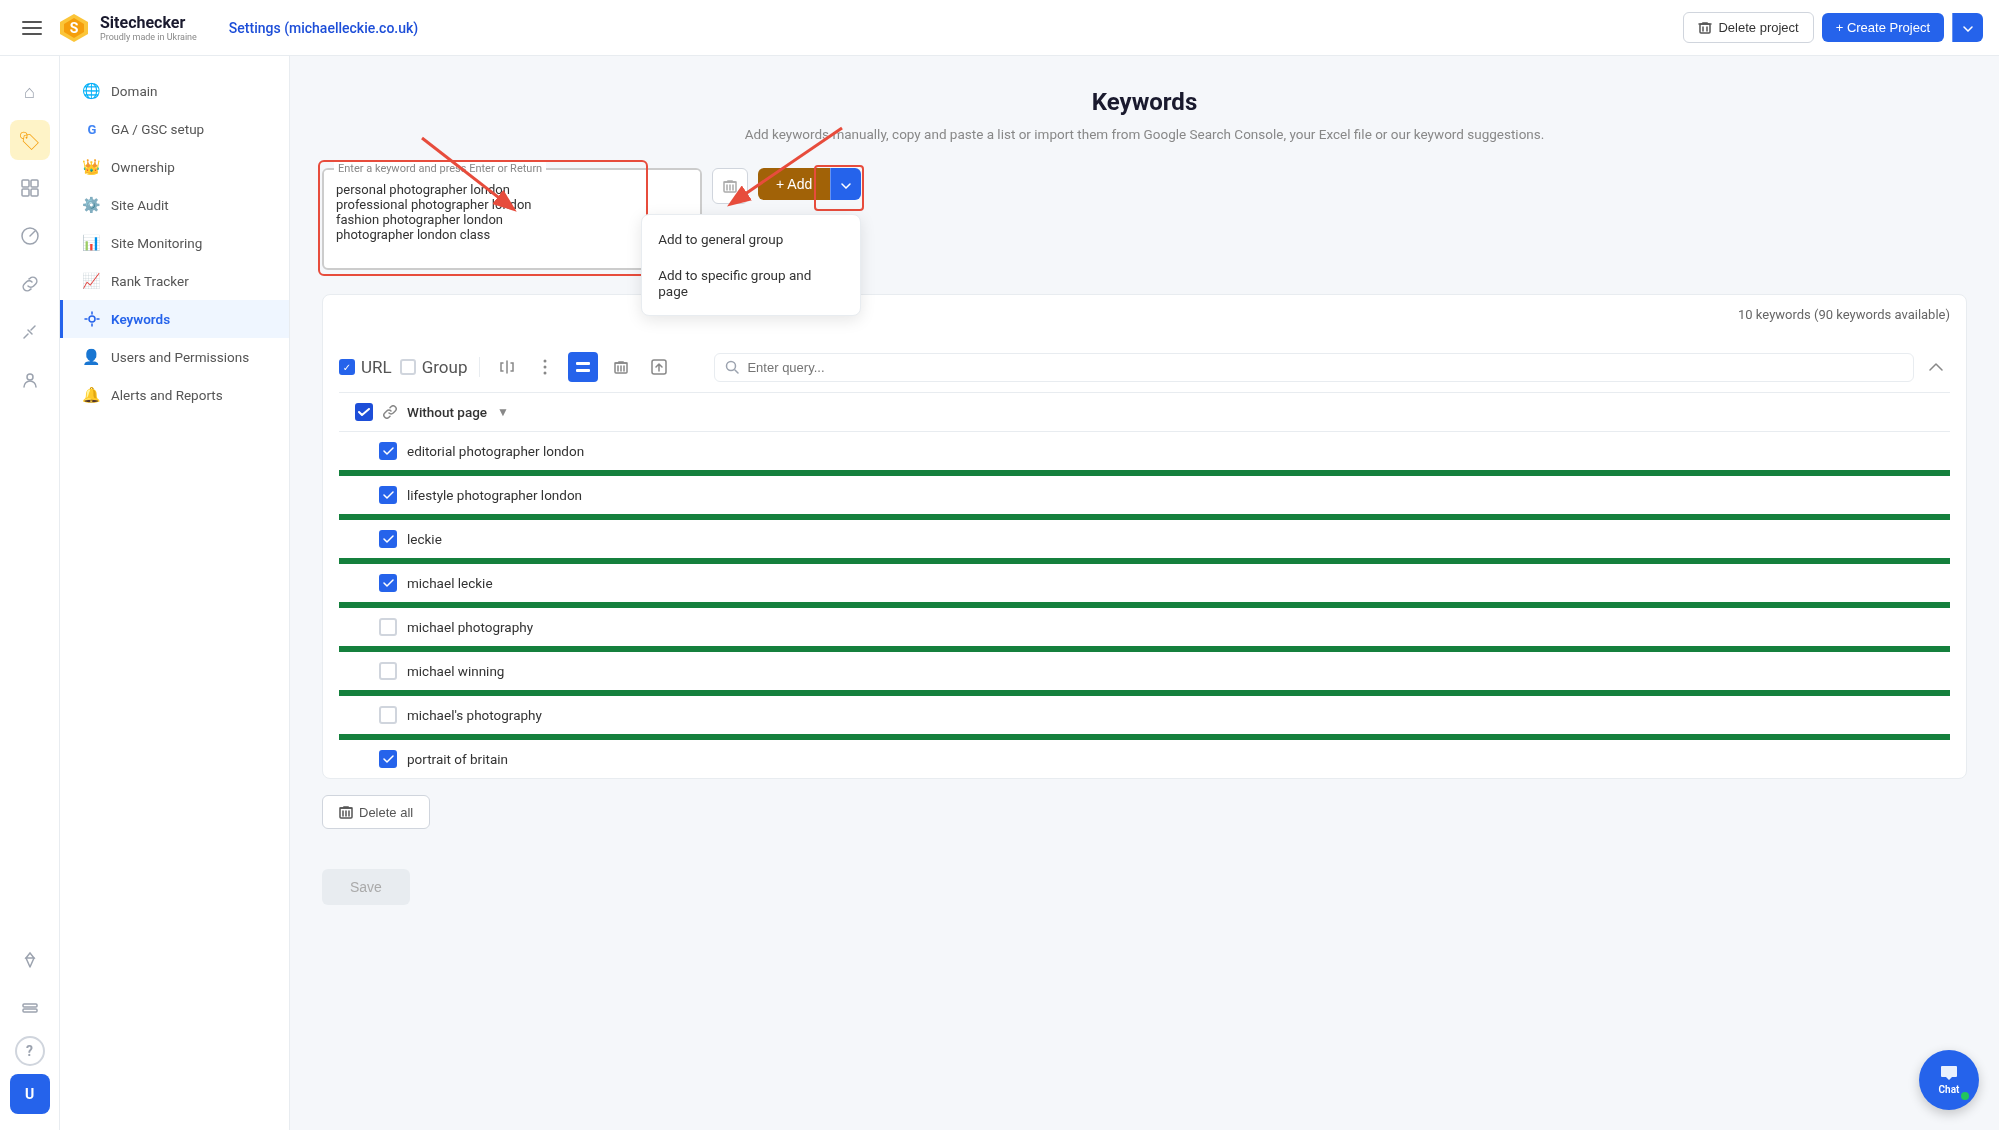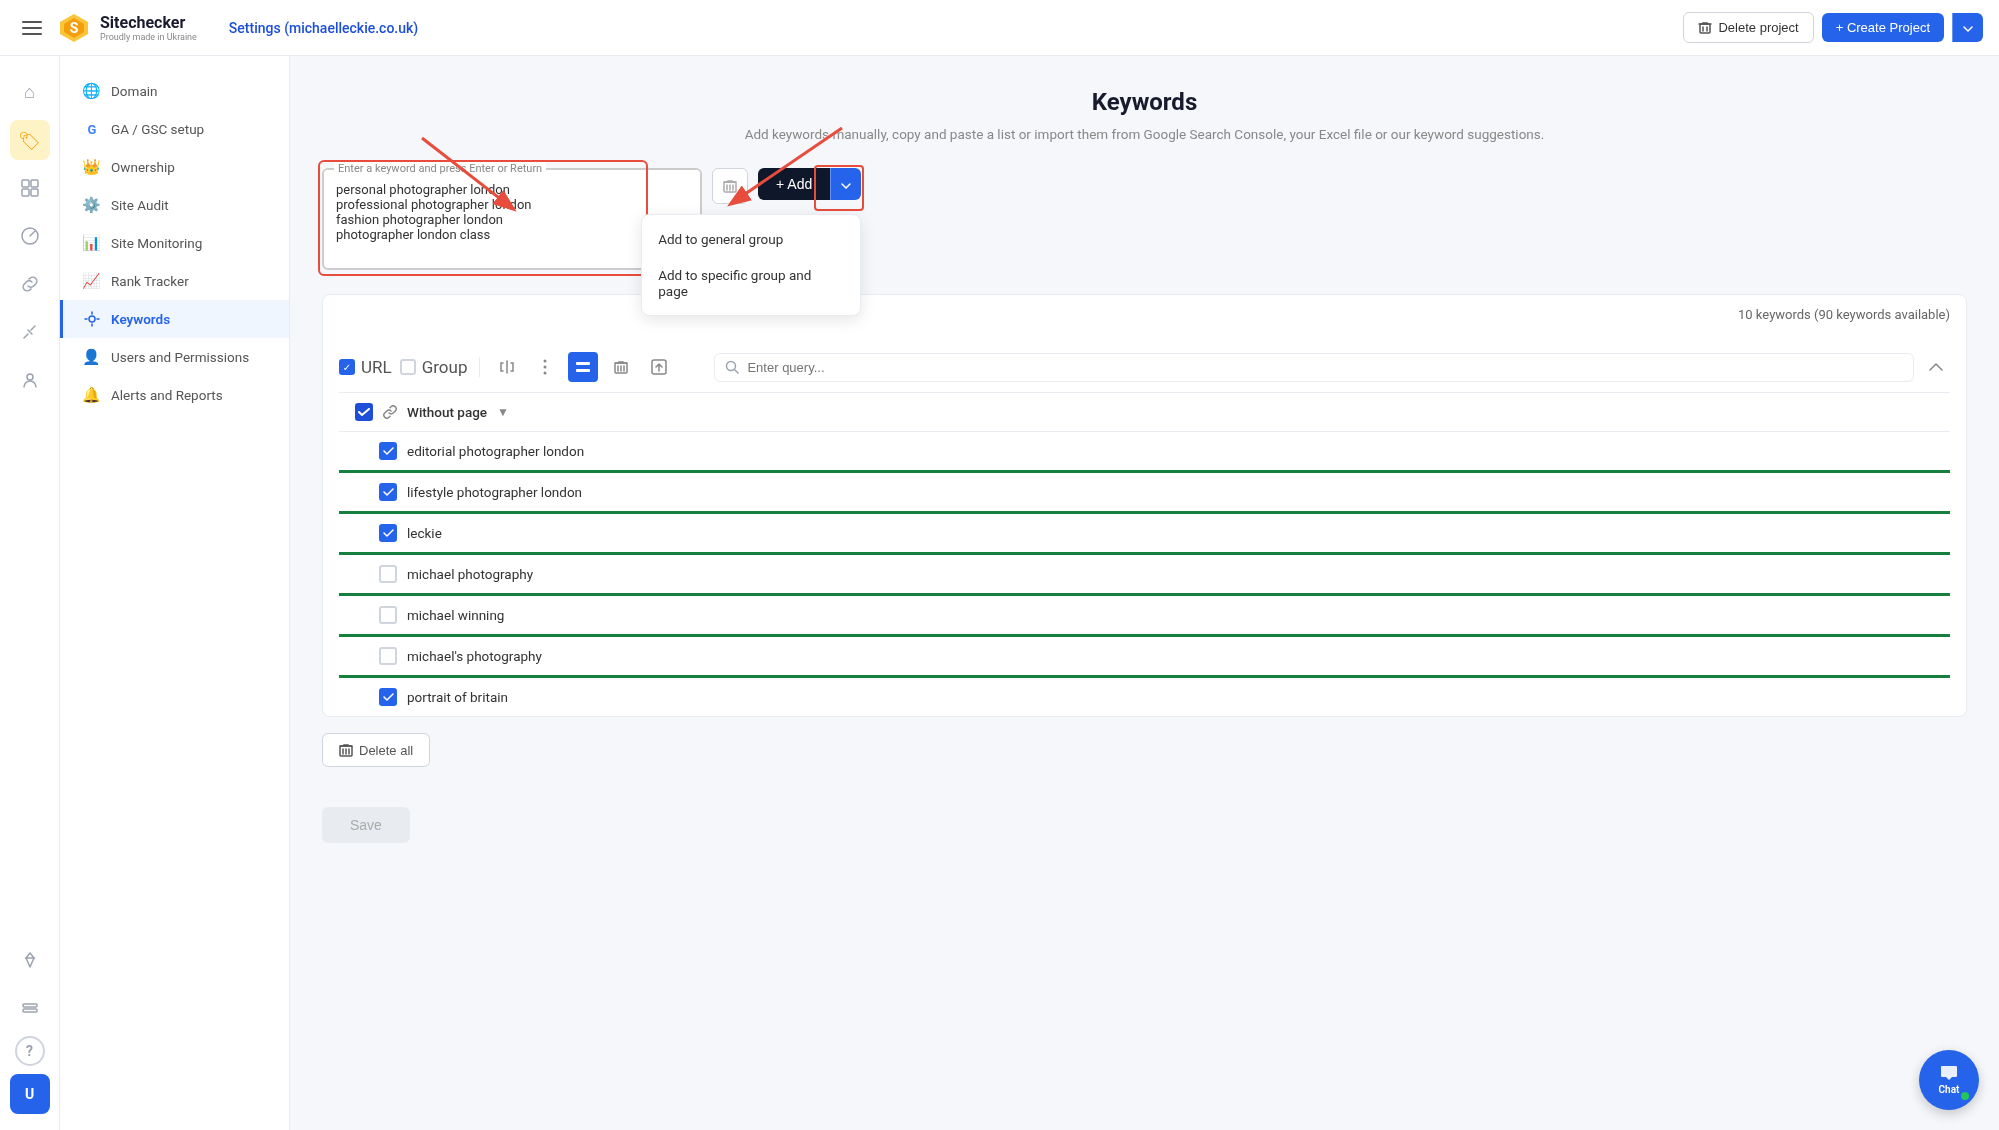--- a/index.html
+++ b/index.html
@@ -98,21 +98,21 @@
       width: 100%; height: 95px; border: none; outline: none;
       padding: 12px; font-size: 13px; color: #333; resize: none;
       border-radius: 4px; font-family: inherit;
     }
     .delete-icon-btn {
       width: 36px; height: 36px; display: flex; align-items: center; justify-content: center;
       border: 1px solid #d0d5dd; border-radius: 6px; cursor: pointer; background: #fff; color: #999;
     }
     .add-btn-wrapper { display: flex; }
     .add-btn {
-      background: #0f172a; color: #fff; border: none;
+      background: #a16207; color: #fff; border: none;
       padding: 8px 18px; border-radius: 6px 0 0 6px; cursor: pointer; font-size: 14px; font-weight: 500;
       display: flex; align-items: center; gap: 6px;
     }
     .add-btn-dropdown {
       background: #2563eb; color: #fff; border: none; border-left: 1px solid rgba(255,255,255,0.4);
       padding: 8px 10px; border-radius: 0 6px 6px 0; cursor: pointer;
       border: 2px solid #e74c3c;
     }
 
     
@@ -151,21 +151,21 @@
     .search-input { border: none; outline: none; flex: 1; font-size: 13px; color: #333; }
     .collapse-btn { width: 28px; height: 28px; display: flex; align-items: center; justify-content: center; cursor: pointer; color: #888; }
     .table-group-header {
       display: flex; align-items: center; gap: 10px;
       padding: 10px 16px; background: #fff; border-bottom: 1px solid #e8ecf0; cursor: pointer;
     }
     .without-page-text { font-size: 13.5px; color: #333; font-weight: 500; }
     .chevron-down { font-size: 12px; color: #888; }
     .table-row {
       display: flex; align-items: center; gap: 10px;
-      padding: 10px 16px 10px 40px; border-bottom: 3px solid #15803d;
+      padding: 10px 16px 10px 40px; border-bottom: 6px solid #15803d;
       background: #fff;
     }
     .table-row:last-child { border-bottom: none; }
     .row-text { font-size: 13.5px; color: #333; }
 
     
     .delete-all-btn {
       display: flex; align-items: center; gap: 6px;
       border: 1px solid #d0d5dd; background: #fff; color: #555;
       padding: 8px 16px; border-radius: 6px; cursor: pointer; font-size: 13px;
@@ -496,20 +496,28 @@
 
       <div class="table-row">
         <div class="cb" style="background:#2563eb; border-color:#2563eb; width:18px; height:18px; border-radius:3px; flex-shrink:0;">
           <svg width="11" height="8" viewBox="0 0 11 8" fill="none">
               <path d="M1 4l3 3L10 1" stroke="#fff" stroke-width="1.5" stroke-linecap="round" stroke-linejoin="round"></path>
             </svg>
         </div>
         <span class="row-text">leckie</span>
       </div>
 
+      <div class="table-row">
+        <div class="cb" style="background:#2563eb; border-color:#2563eb; width:18px; height:18px; border-radius:3px; flex-shrink:0;">
+          <svg width="11" height="8" viewBox="0 0 11 8" fill="none">
+              <path d="M1 4l3 3L10 1" stroke="#fff" stroke-width="1.5" stroke-linecap="round" stroke-linejoin="round"></path>
+            </svg>
+        </div>
+        <span class="row-text">michael leckie</span>
+      </div>
 
 
       <div class="table-row">
         <div class="cb-empty" style="width:18px; height:18px; border-radius:3px; flex-shrink:0;"></div>
         <span class="row-text">michael photography</span>
       </div>
 
       <div class="table-row">
         <div class="cb-empty" style="width:18px; height:18px; border-radius:3px; flex-shrink:0;"></div>
         <span class="row-text">michael winning</span>

